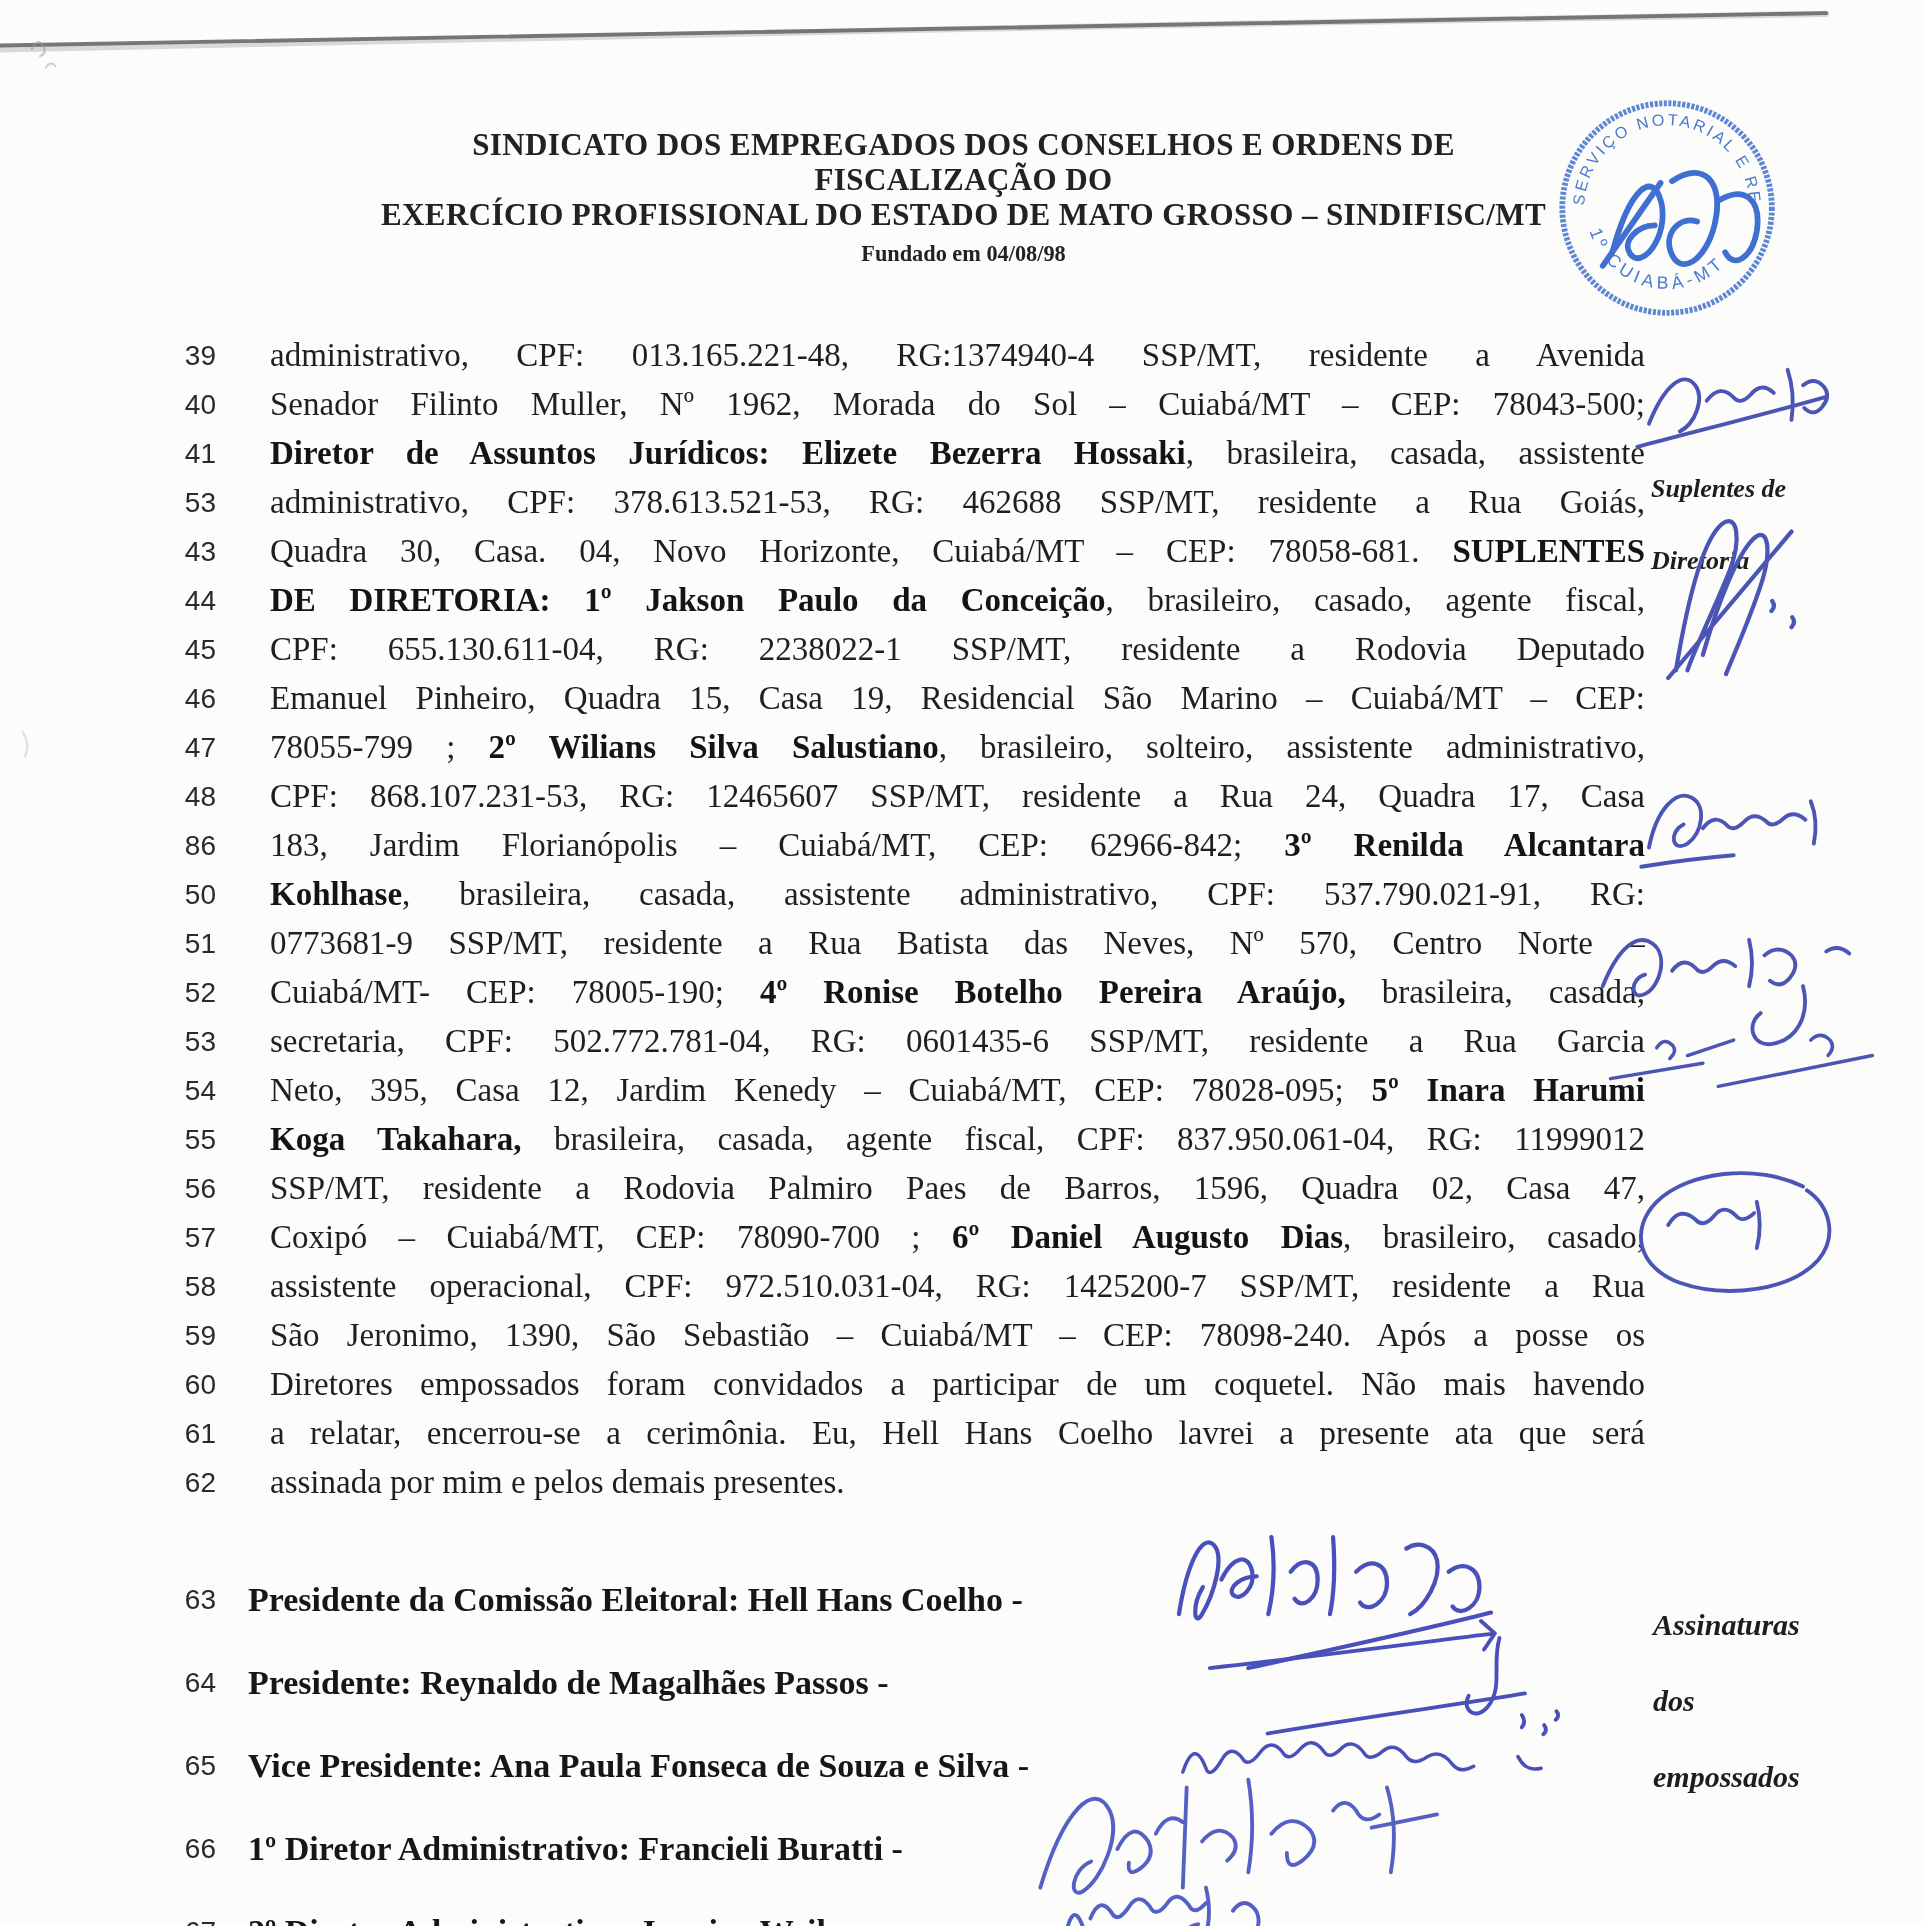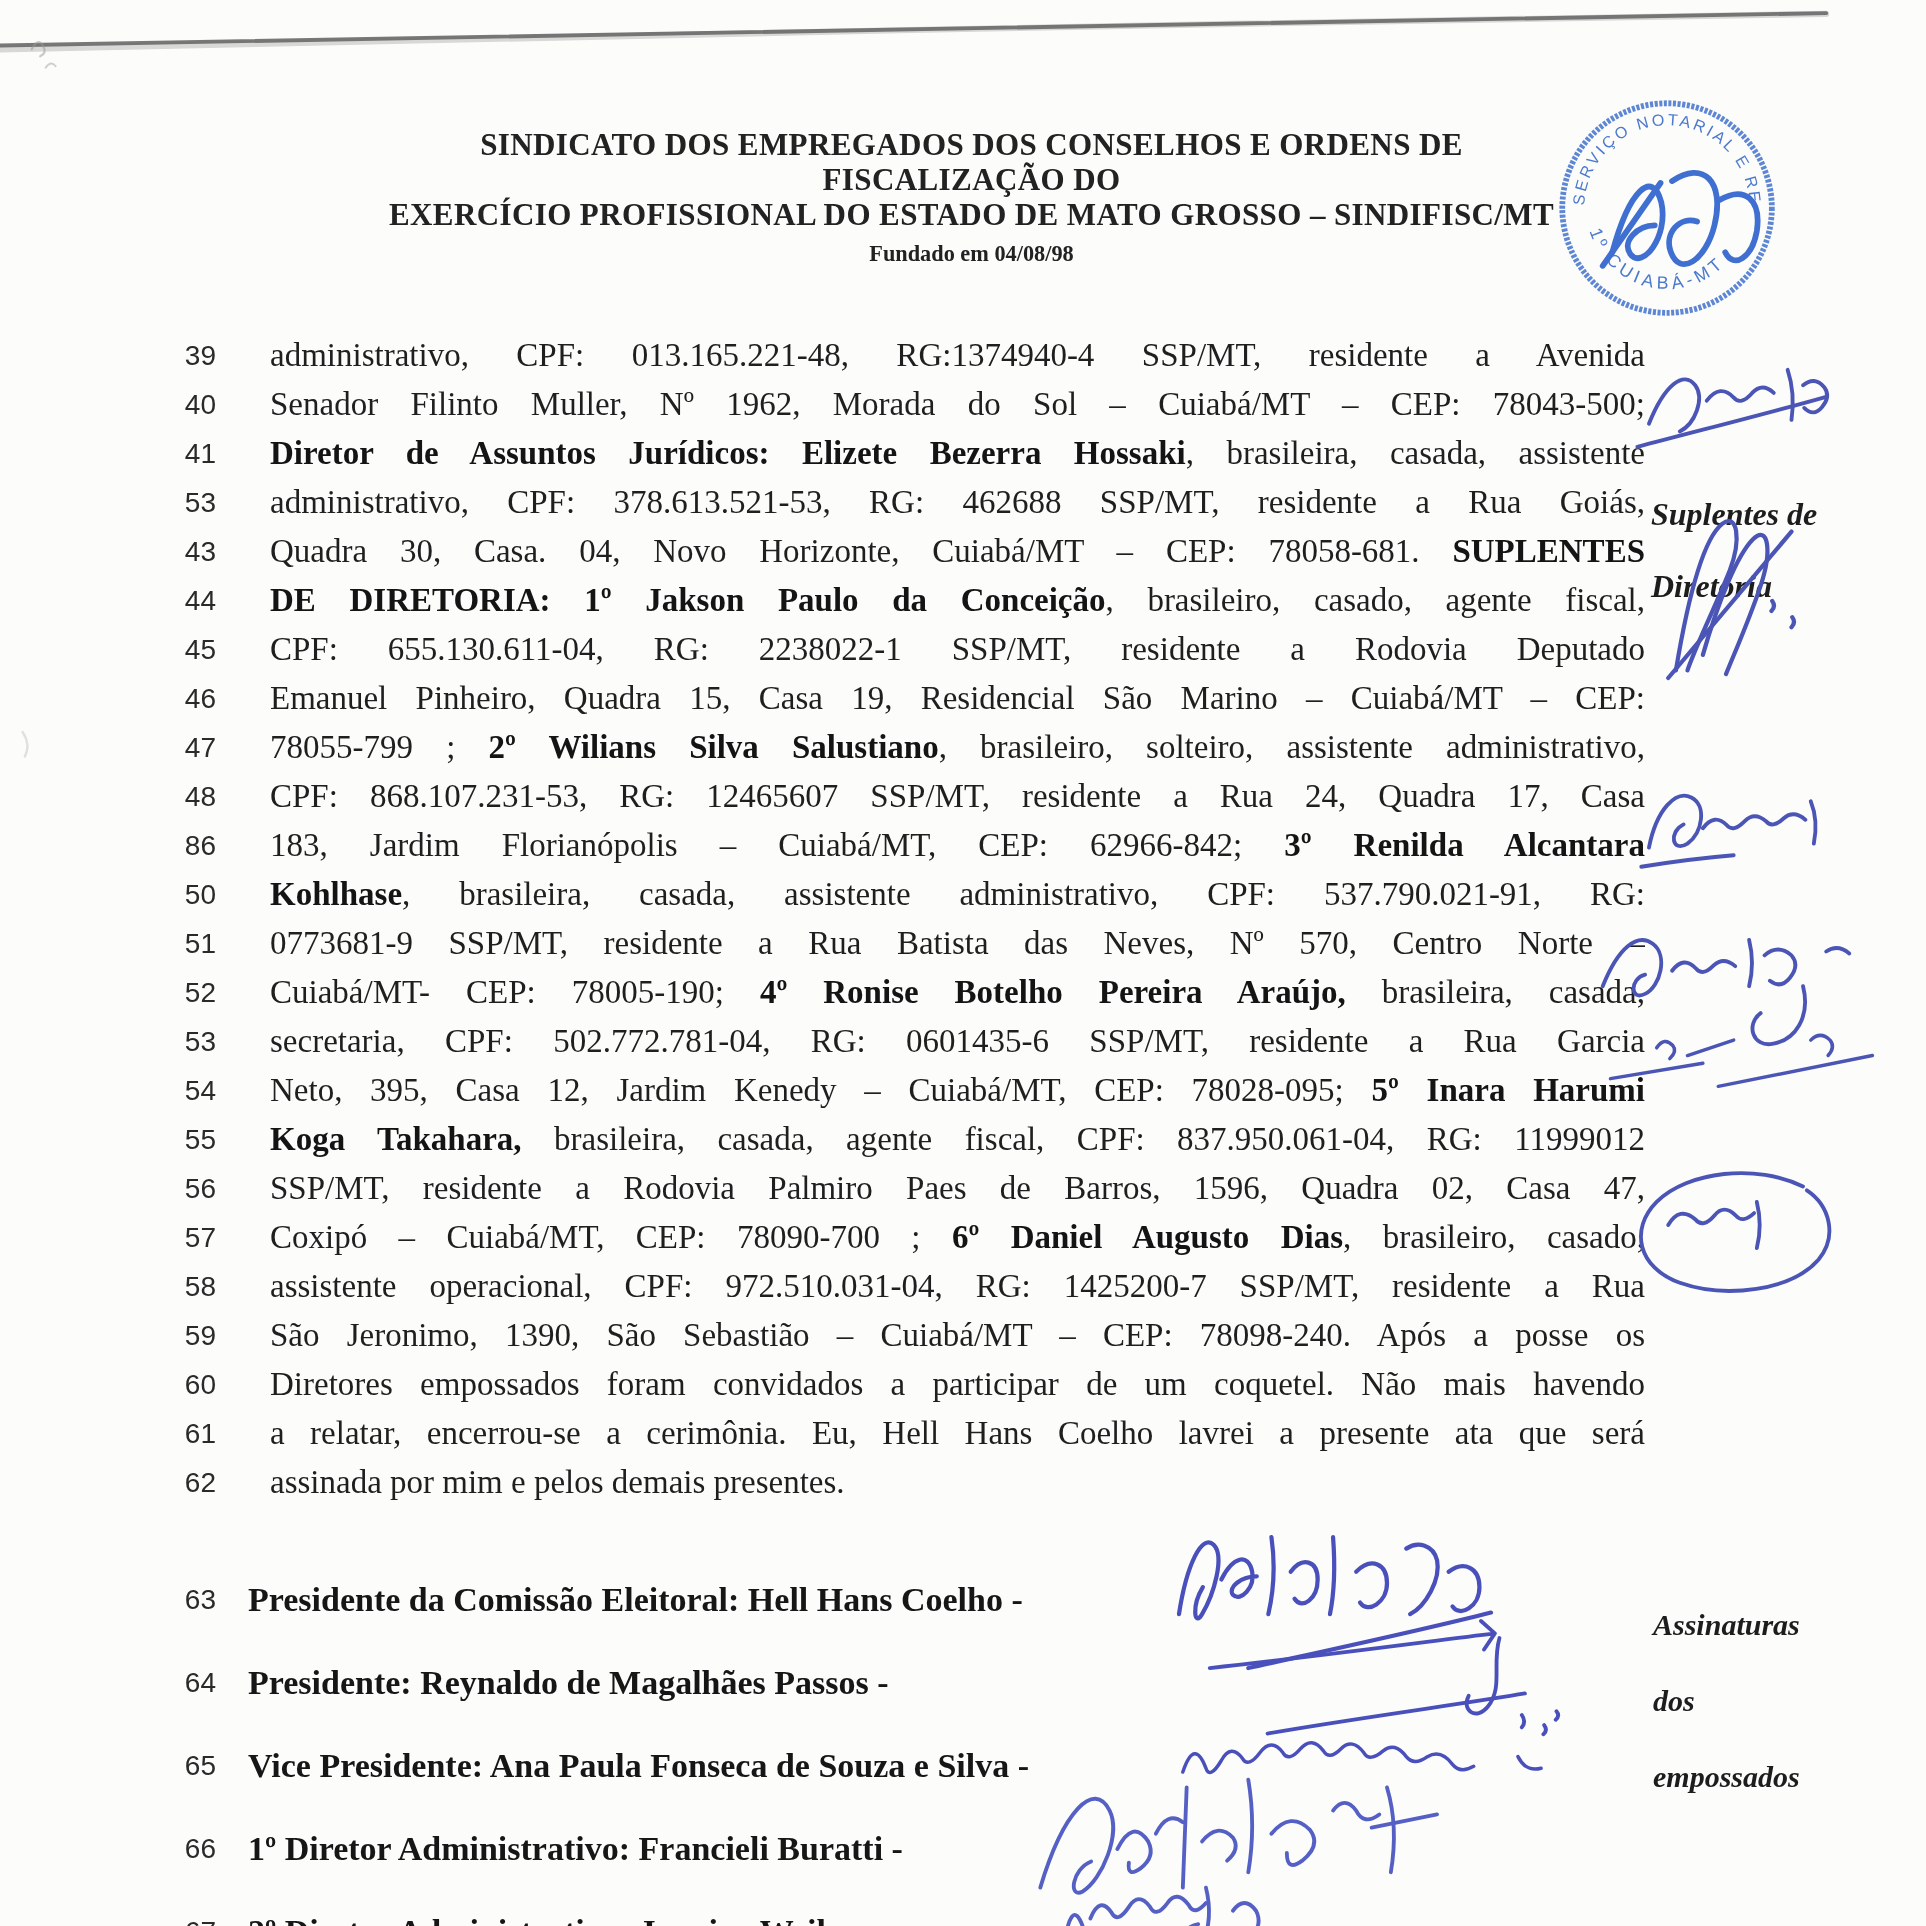--- a/index.html
+++ b/index.html
@@ -1,38 +1,38 @@
 <!DOCTYPE html>
 <html style="font-size:6.2px"><head>
 <meta charset="utf-8">
 <title>Documento digitalizado</title>
 <style>
   html,body{margin:0;padding:0;background:#e8e8e8;}
   .page{position:relative;width:1965px;height:2702px;background:#fcfcfa;overflow:hidden;
         font-family:"Liberation Serif",serif;color:#222;}
   
-  .header{position:absolute;left:174px;top:127px;width:1595px;text-align:center;font-weight:bold;}
+  .header{position:absolute;left:166px;top:127px;width:1595px;text-align:center;font-weight:bold;}
   .h-line{font-size:31px;line-height:35px;letter-spacing:0.4px;}
   .h-founded{font-size:22.3px;line-height:31px;margin-top:6px;}
   
   #body-lines{position:absolute;left:0;top:331px;width:1965px;}
   .line-row{display:flex;height:49px;line-height:49px;}
   .line-num{width:216px;text-align:right;font-family:"Liberation Sans",sans-serif;
             font-size:28px;color:#2a2a2a;}
   .line-text{margin-left:54px;width:1375px;font-size:33px;white-space:normal;
              text-align:justify;text-align-last:justify;overflow:hidden;height:49px;color:#1f1f1f;}
   .line-text.no-just{text-align-last:left;}
   .line-text span.b{font-weight:bold;color:#141414;}
   
   #sig-rows{position:absolute;left:0;top:1558px;width:1965px;}
   .sig-row{display:flex;height:83px;align-items:center;}
   .sig-label{margin-left:32px;font-size:34px;font-weight:bold;color:#161616;white-space:nowrap;}
   
   .note{position:absolute;font-weight:bold;font-style:italic;color:#1d1d1d;}
-  .note1{left:1651px;top:478px;font-size:32px;line-height:72px;}
+  .note1{left:1651px;top:453px;font-size:26px;line-height:72px;}
   .note2{left:1653px;top:1587px;font-size:30px;line-height:76px;}
   .note div{white-space:nowrap;}
   
   svg.overlay{position:absolute;left:0;top:0;width:1965px;height:2702px;pointer-events:none;}
   .stamp-text{font-family:"Liberation Sans",sans-serif;font-size:42px;letter-spacing:7px;fill:#4b79cf;}
   .stamp-text-b{font-family:"Liberation Sans",sans-serif;font-size:46px;letter-spacing:11px;fill:#4b79cf;}
 </style>
 </head>
 <body>
 

